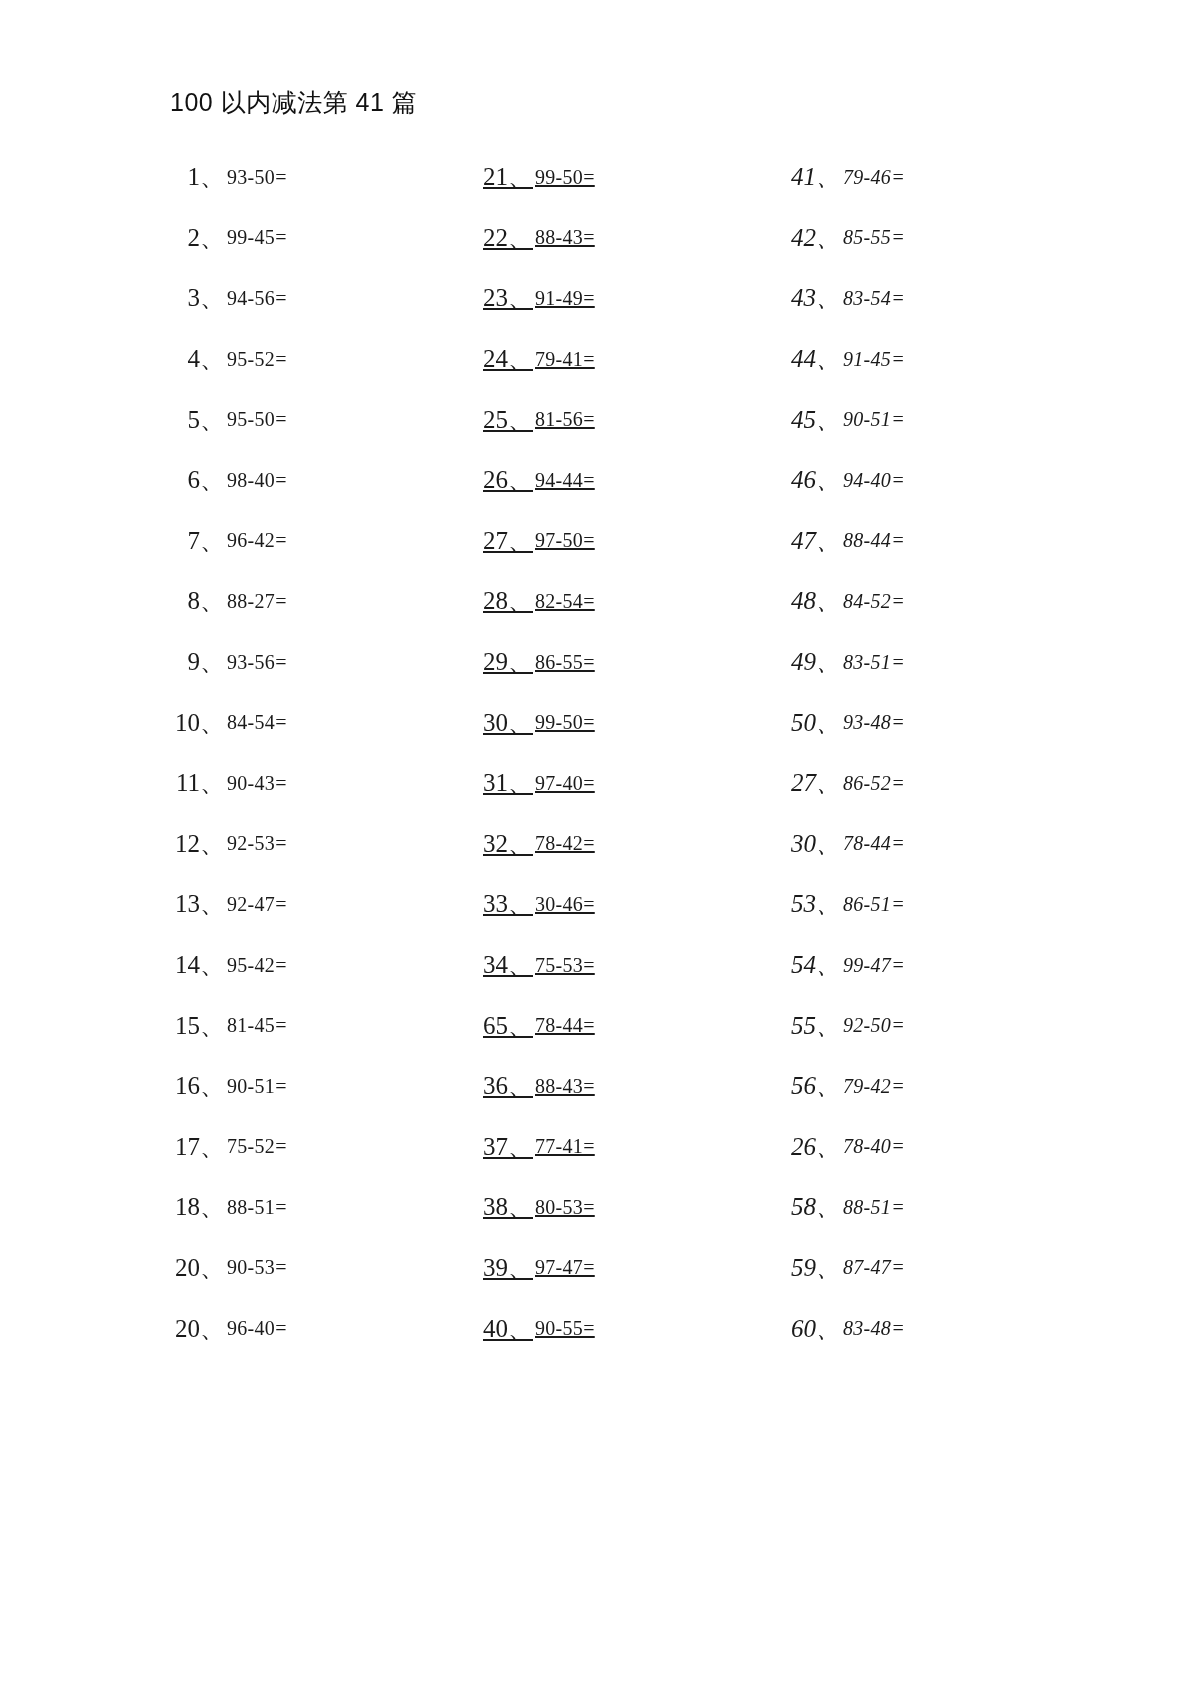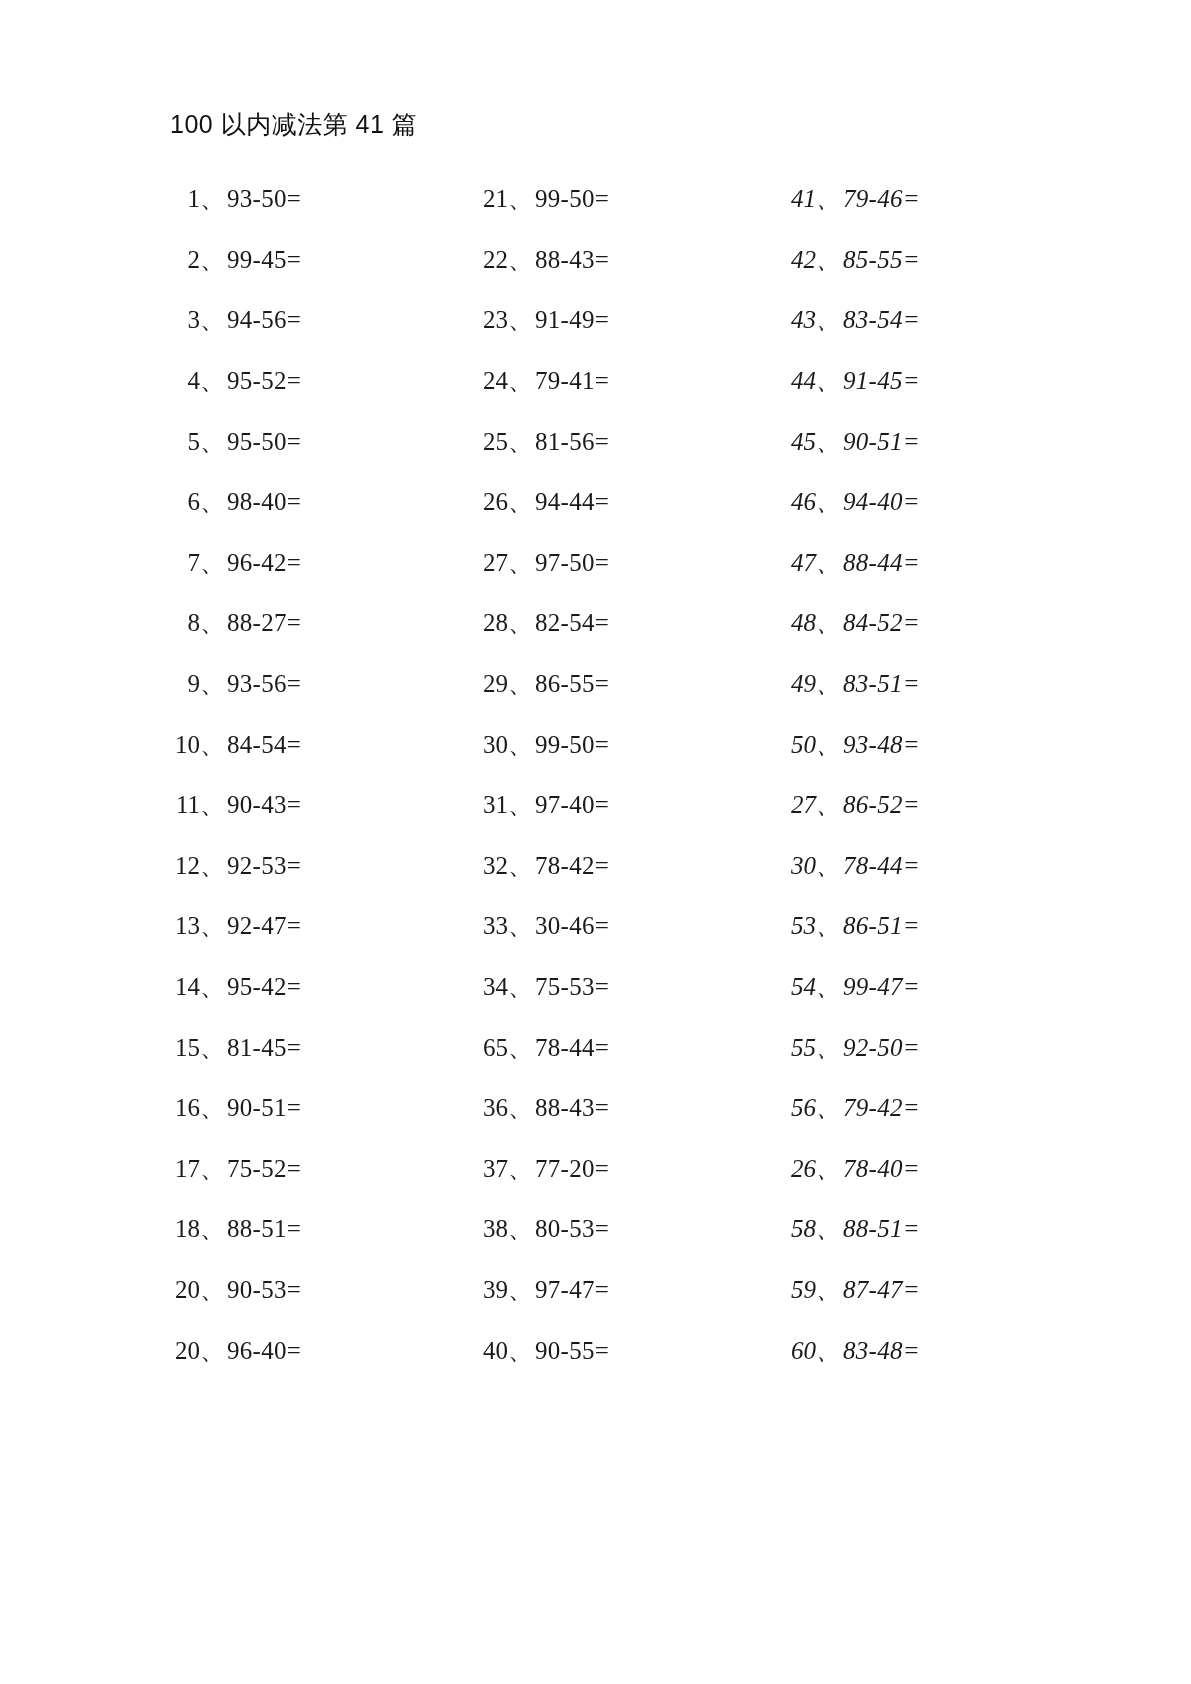--- a/index.html
+++ b/index.html
@@ -12,21 +12,21 @@
     height: 1684px;
     font-family: "Liberation Serif", "DejaVu Serif", serif;
     color: #1a1a1a;
     -webkit-font-smoothing: antialiased;
   }
   .page {
     position: relative;
     width: 1191px;
     height: 1224px;
     box-sizing: border-box;
-    padding: 108px 132px 0 170px;
+    padding: 86px 132px 0 170px;
     background: #ffffff;
   }
   .worksheet-title {
     font-size: 25px;
     font-family: "Liberation Sans", "DejaVu Sans", sans-serif;
     font-weight: 400;
     letter-spacing: 0.5px;
     color: #111111;
     margin: 0 0 28px 0;
     line-height: 1.3;
@@ -47,37 +47,37 @@
     height: 60.6px;
     display: flex;
     flex-direction: row;
     align-items: center;
     justify-content: flex-start;
     font-size: 25px;
     line-height: 1;
     white-space: nowrap;
   }
   .problem-column.col-1 .problem-row { padding-left: 0px; }
-  .problem-column.col-2 .problem-row { padding-left: 15px; }
+  .problem-column.col-2 .problem-row { padding-left: 15px; text-decoration: underline; }
   .problem-column.col-3 .problem-row { padding-left: 30px; font-style: italic; }
 
   .problem-index {
     display: inline-block;
     min-width: 30px;
     text-align: right;
     font-size: 25px;
   }
   .problem-sep {
     display: inline-block;
     font-size: 25px;
     padding-right: 2px;
   }
   .problem-expr {
     display: inline-block;
-    font-size: 25px;
+    font-size: 20px;
     letter-spacing: 0.3px;
   }
 </style>
 </head>
 <body>
 
 <div class="page">
 
   <h1 class="worksheet-title">100 以内减法第 41 篇</h1>
 
@@ -261,21 +261,21 @@
           <span class="problem-expr">78-44=</span>
         </div>
         <div class="problem-row">
           <span class="problem-index">36</span>
           <span class="problem-sep">、</span>
           <span class="problem-expr">88-43=</span>
         </div>
         <div class="problem-row">
           <span class="problem-index">37</span>
           <span class="problem-sep">、</span>
-          <span class="problem-expr">77-20=</span>
+          <span class="problem-expr">77-41=</span>
         </div>
         <div class="problem-row">
           <span class="problem-index">38</span>
           <span class="problem-sep">、</span>
           <span class="problem-expr">80-53=</span>
         </div>
         <div class="problem-row">
           <span class="problem-index">39</span>
           <span class="problem-sep">、</span>
           <span class="problem-expr">97-47=</span>

